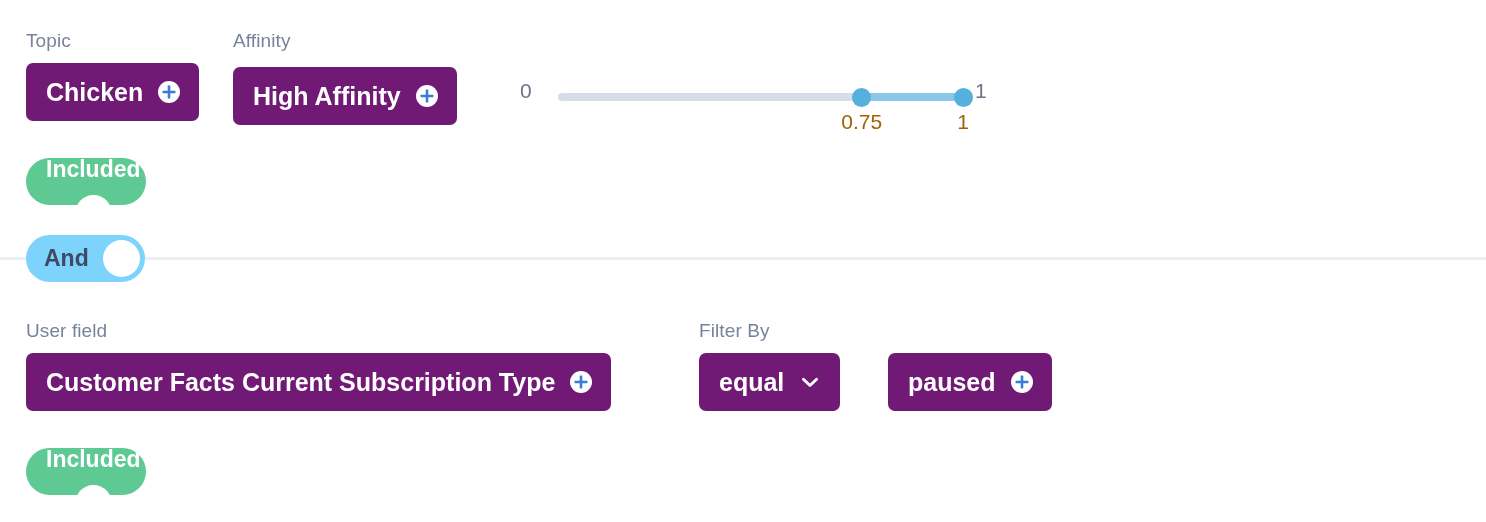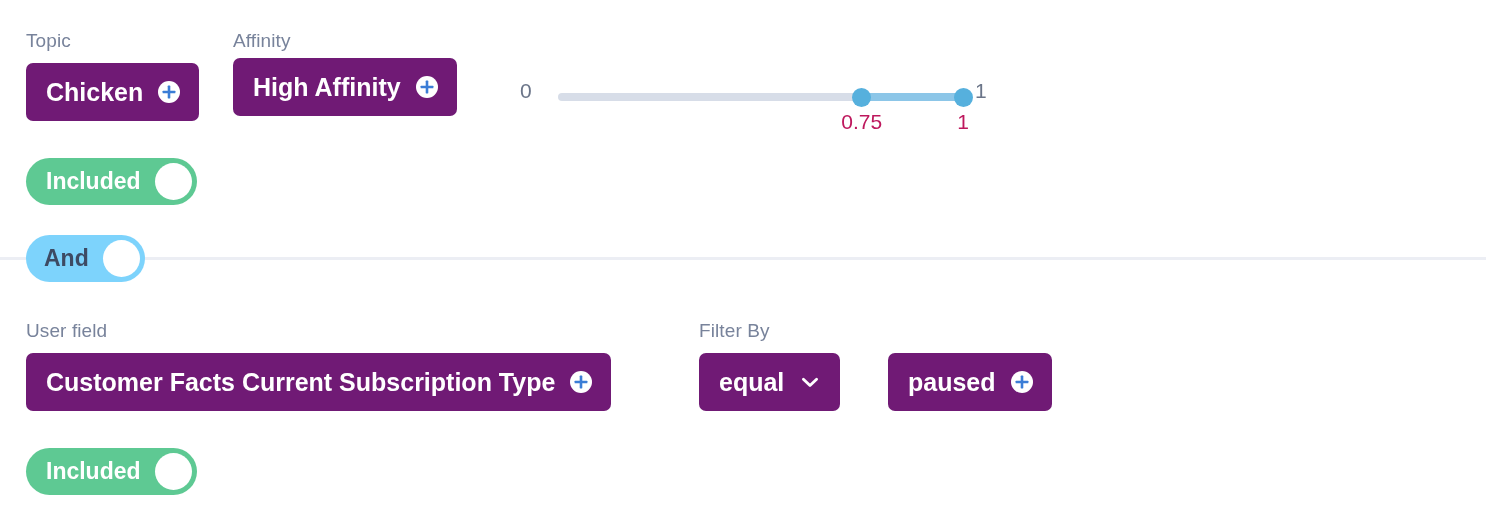--- a/index.html
+++ b/index.html
@@ -101,21 +101,21 @@
     margin-top: -9.5px;
     margin-left: -9.5px;
     border-radius: 50%;
     background: #56b0dd;
     cursor: pointer;
   }
   .slider-valuelabel {
     position: absolute;
     top: 31px;
     font-size: 21px;
-    color: #be185d;
+    color: #a16207;
     line-height: 1;
     transform: translateX(-50%);
     white-space: nowrap;
   }
 
   
   .toggle {
     position: absolute;
     display: flex;
     align-items: center;
@@ -135,20 +135,21 @@
   }
   .toggle-knob {
     width: 37px;
     height: 37px;
     border-radius: 50%;
     background: #ffffff;
     flex: 0 0 37px;
   }
   .toggle.included {
     background: #5ec993;
+    flex-direction: column;
   }
   .toggle.included .toggle-label { color: #ffffff; }
   .toggle.conj {
     background: #7dd3fc;
     padding: 0 5px 0 18px;
   }
   .toggle.conj .toggle-label { color: #3d4a63; }
 
   
   .divider {
@@ -174,21 +175,21 @@
         <svg viewBox="0 0 24 24" width="24" height="24" aria-hidden="true">
           <circle cx="12" cy="12" r="11" fill="#ffffff"></circle>
           <rect x="10.7" y="5.6" width="2.6" height="12.8" rx="0.6" fill="#3b7dd6"></rect>
           <rect x="5.6" y="10.7" width="12.8" height="2.6" rx="0.6" fill="#3b7dd6"></rect>
         </svg>
       </span>
     </div>
 
     <span class="field-label" style="left:233px; top:30px;">Affinity</span>
 
-    <div class="chip" style="left:233px; top:58px;">
+    <div class="chip" style="left:233px; top:67px;">
       <span class="chip-label">High Affinity</span>
       <span class="chip-icon">
         <svg viewBox="0 0 24 24" width="24" height="24" aria-hidden="true">
           <circle cx="12" cy="12" r="11" fill="#ffffff"></circle>
           <rect x="10.7" y="5.6" width="2.6" height="12.8" rx="0.6" fill="#3b7dd6"></rect>
           <rect x="5.6" y="10.7" width="12.8" height="2.6" rx="0.6" fill="#3b7dd6"></rect>
         </svg>
       </span>
     </div>
 

